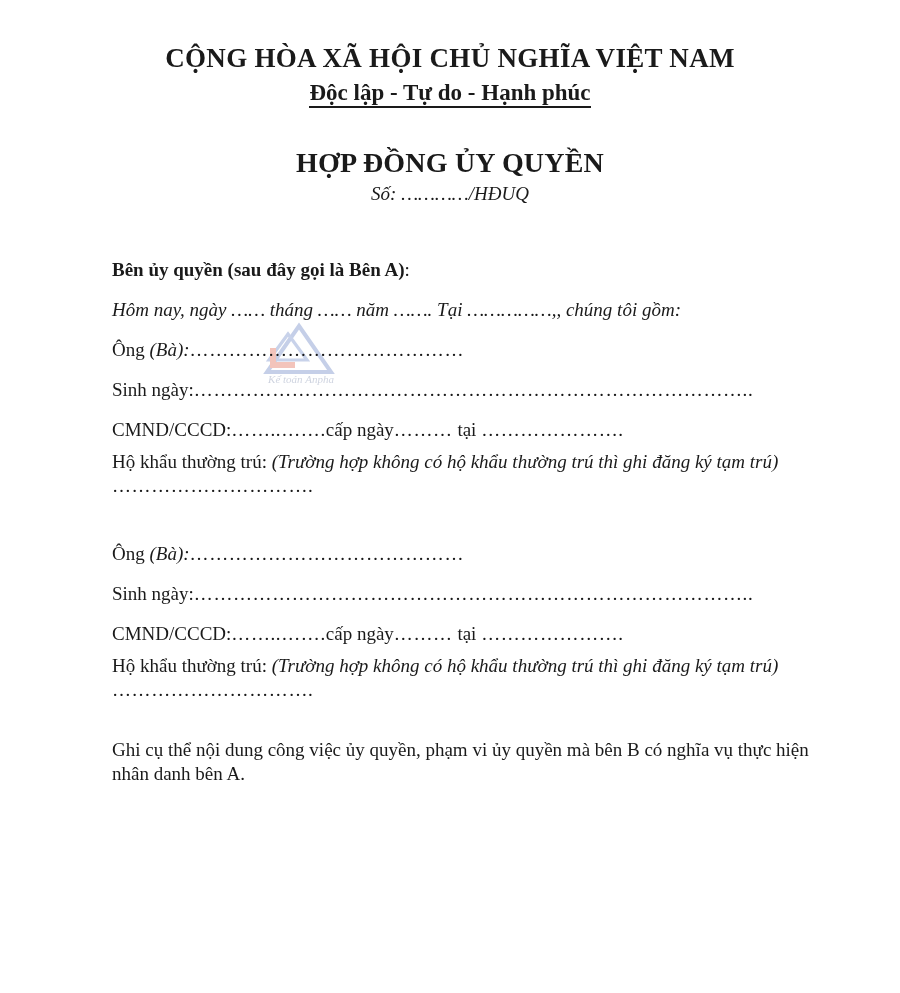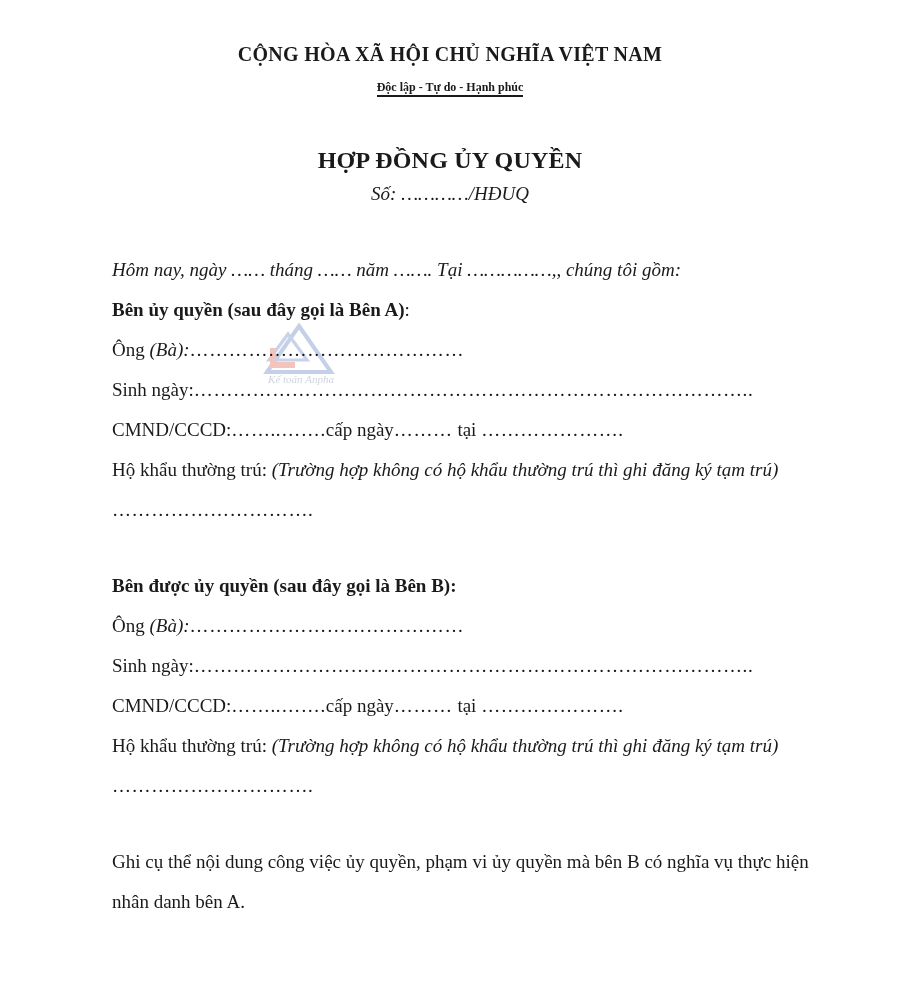--- a/index.html
+++ b/index.html
@@ -40,38 +40,38 @@
     position: relative;
     z-index: 2;
   }
 
   .ctr { text-align: center; }
 
   .national-title {
     position: absolute;
     left: 0; right: 0;
     top: 43px;
-    font-size: 20px;
+    font-size: 27px;
     font-weight: bold;
     letter-spacing: 0.3px;
   }
   .slogan {
     position: absolute;
     left: 0; right: 0;
     top: 80px;
-    font-size: 12px;
+    font-size: 23px;
     font-weight: bold;
   }
   .slogan span { border-bottom: 2px solid #1a1a1a; padding-bottom: 1px; }
 
   .doc-title {
     position: absolute;
     left: 0; right: 0;
     top: 147px;
-    font-size: 24px;
+    font-size: 28px;
     font-weight: bold;
     letter-spacing: 0.2px;
   }
   .doc-number {
     position: absolute;
     left: 0; right: 0;
     top: 183px;
     font-size: 19px;
     font-style: italic;
   }
@@ -84,21 +84,21 @@
     font-size: 19px;
     line-height: 40px;
   }
 
   .ln { white-space: normal; }
   .ital { font-style: italic; }
   .bold { font-weight: bold; }
   .dots { letter-spacing: 0.6px; }
   .gap-lg { height: 36px; }
 
-  .wrap2 { line-height: 40px; }
+  .wrap2 { line-height: 24px; }
 </style>
 </head>
 <body>
 
 <div class="page">
 
   <div class="watermark">
     <svg viewBox="0 0 92 66" xmlns="http://www.w3.org/2000/svg">
 
       <path d="M44 6 L76 52 L12 52 Z" fill="none" stroke="#c5cfe8" stroke-width="4"></path>
@@ -120,35 +120,34 @@
     </div>
 
     <div class="doc-title ctr">HỢP ĐỒNG ỦY QUYỀN</div>
 
     <div class="doc-number ctr">
       <span>Số:</span><span> …………/HĐUQ</span>
     </div>
 
     <div class="body-block">
 
+      <div class="ln"><span class="bold">Bên ủy quyền (sau đây gọi là Bên A)</span><span>:</span></div>
+
       <div class="ln ital">Hôm nay, ngày …… tháng …… năm ……. Tại ……………,, chúng tôi gồm:</div>
-
-      <div class="ln"><span class="bold">Bên ủy quyền (sau đây gọi là Bên A)</span><span>:</span></div>
 
       <div class="ln"><span>Ông </span><span class="ital">(Bà):</span><span class="dots">……………………………………</span></div>
 
       <div class="ln"><span>Sinh ngày:</span><span class="dots">…………………………………………………………………………..</span></div>
 
       <div class="ln"><span>CMND/CCCD:</span><span class="dots">……..…….</span><span>cấp ngày</span><span class="dots">………</span><span> tại </span><span class="dots">………………….</span></div>
 
       <div class="ln wrap2"><span>Hộ khẩu thường trú: </span><span class="ital">(Trường hợp không có hộ khẩu thường trú thì ghi đăng ký tạm trú)</span><span class="dots"> ………………………….</span></div>
 
       <div class="gap-lg"></div>
 
-      <div class="ln bold">Bên được ủy quyền (sau đây gọi là Bên B):</div>
 
       <div class="ln"><span>Ông </span><span class="ital">(Bà):</span><span class="dots">……………………………………</span></div>
 
       <div class="ln"><span>Sinh ngày:</span><span class="dots">…………………………………………………………………………..</span></div>
 
       <div class="ln"><span>CMND/CCCD:</span><span class="dots">……..…….</span><span>cấp ngày</span><span class="dots">………</span><span> tại </span><span class="dots">………………….</span></div>
 
       <div class="ln wrap2"><span>Hộ khẩu thường trú: </span><span class="ital">(Trường hợp không có hộ khẩu thường trú thì ghi đăng ký tạm trú)</span><span class="dots"> ………………………….</span></div>
 
 

